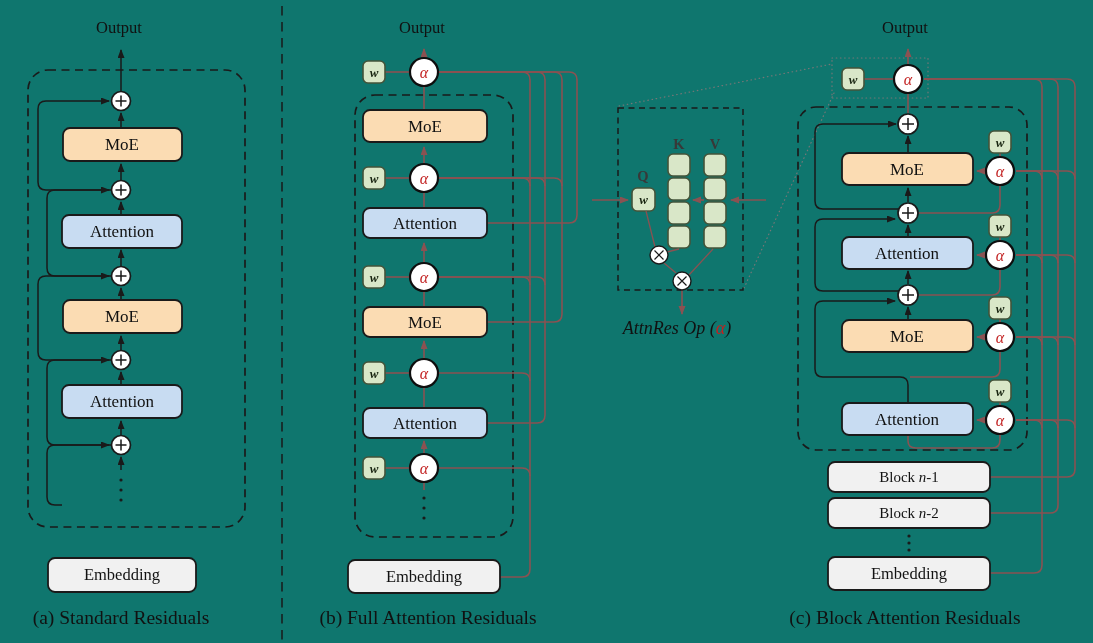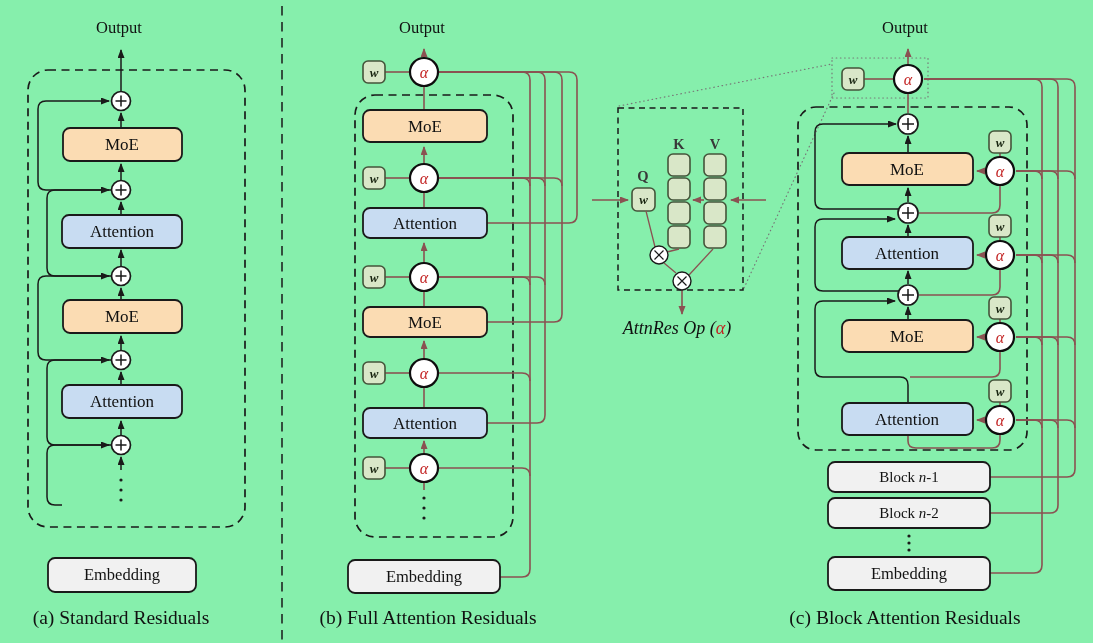--- a/index.html
+++ b/index.html
@@ -1,16 +1,16 @@
 <!DOCTYPE html>
 <html style="--maroon: #8a5252; --wire: #1a1a1a; --moe_fill: #fbdcb3; --attention_fill: #c8dcf2; --green_fill: #d9e7c8; --green_stroke: #44543a; --gray_fill: #f1f1f1; --alpha_red: #c22121; --dotted: #777777;"><head>
 <meta charset="utf-8">
 <style>
   html,body{margin:0;padding:0;background:#ffffff;}
-  .stage{position:relative;width:1093px;height:643px;background:#86efac;overflow:hidden;}
+  .stage{position:relative;width:1093px;height:643px;background:#0f766e;overflow:hidden;}
   svg{display:block;}
   text{font-family:"Liberation Serif","DejaVu Serif",serif;fill:#111;}
   .blklbl{font-size:17px;}
   .outlbl{font-size:16.5px;}
   .caplbl{font-size:19.5px;}
   .stklbl{font-size:15px;}
   .emblbl{font-size:16.5px;}
   .itn{font-style:italic;}
   .alphatxt{font-size:16px;font-style:italic;fill:var(--alpha_red);}
   .wtxt{font-size:13px;font-style:italic;font-weight:bold;fill:#17230f;}

